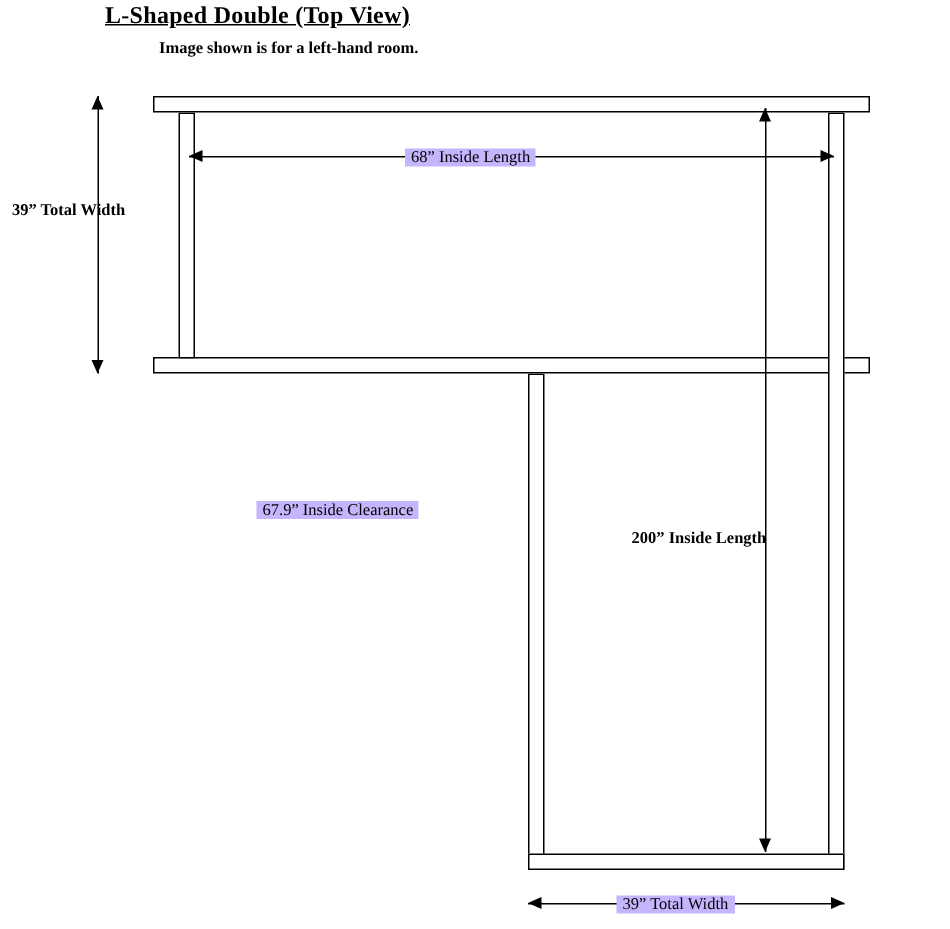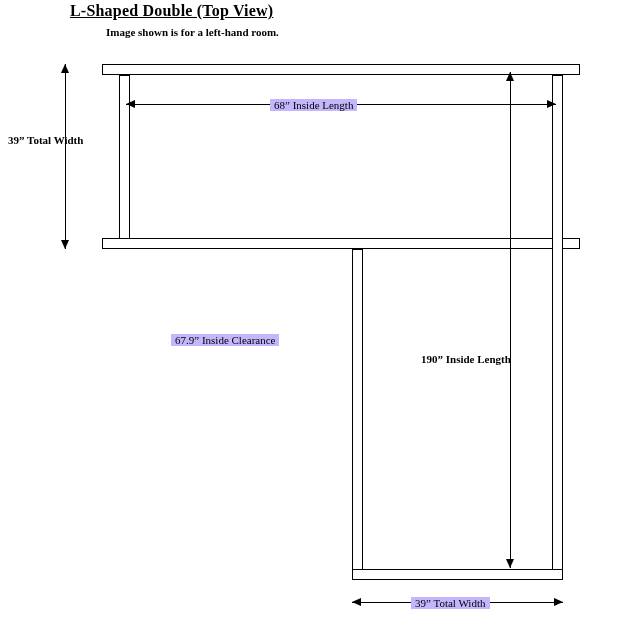--- a/index.html
+++ b/index.html
@@ -128,20 +128,20 @@
   <div class="hline" style="left:126px; top:104px; width:430px;"></div>
   <div class="arrow arrow-left" style="left:126px; top:100px;"></div>
   <div class="arrow arrow-right" style="left:547px; top:100px;"></div>
   <div class="dim-label" style="left:270px; top:99px;">68” Inside Length</div>
 
   <div class="dim-label" style="left:171px; top:334px;">67.9” Inside Clearance</div>
 
   <div class="vline" style="left:510px; top:72px; height:496px;"></div>
   <div class="arrow arrow-up" style="left:506px; top:72px;"></div>
   <div class="arrow arrow-down" style="left:506px; top:559px;"></div>
-  <div class="vert-label" style="left:421px; top:353px;">190” Inside Length</div>
+  <div class="vert-label" style="left:421px; top:353px;">200” Inside Length</div>
 
   <div class="hline" style="left:352px; top:602px; width:211px;"></div>
   <div class="arrow arrow-left" style="left:352px; top:598px;"></div>
   <div class="arrow arrow-right" style="left:554px; top:598px;"></div>
   <div class="dim-label" style="left:411px; top:597px;">39” Total Width</div>
 
 </div>
 
 </body></html>

